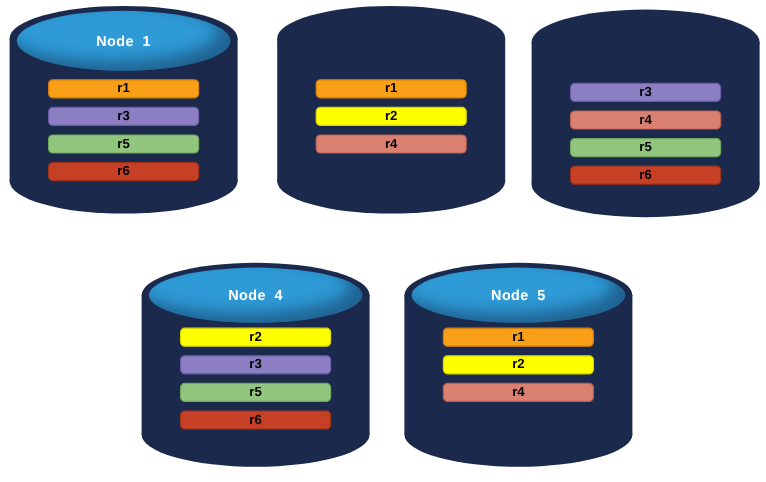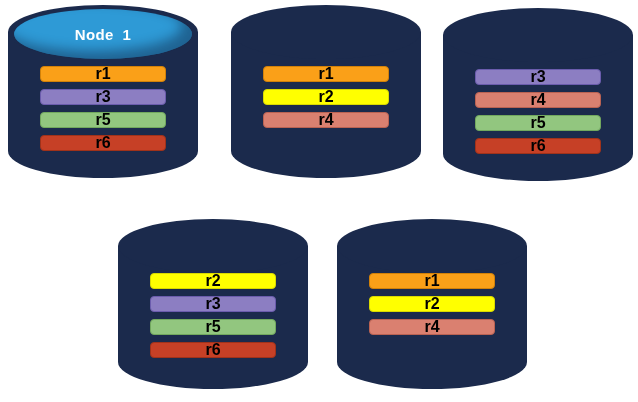--- a/index.html
+++ b/index.html
@@ -26,36 +26,36 @@
   .cyl-face{
     position:absolute;left:6px;right:6px;top:4px;height:50px;
     border-radius:50%;background:var(--face);
     box-shadow:inset -10px -8px 12px rgba(10,18,45,0.40);
     display:flex;align-items:center;justify-content:center;
   }
   .node-4 .cyl-face,.node-5 .cyl-face{height:46px;}
 
   .node-title{
     color:var(--titlecolor);
-    font-weight:bold;font-size:15px;
+    font-weight:bold;font-size:12px;
     letter-spacing:.3px;white-space:pre;
     text-align:center;
   }
 
   
   .rows{
     position:absolute;left:0;right:0;top:61px;
     display:flex;flex-direction:column;align-items:center;gap:7px;
   }
   .node-4 .rows,.node-5 .rows{top:54px;}
   .row-bar{
     width:126px;height:16px;box-sizing:border-box;
     border-radius:4px;border:1px solid transparent;
     display:flex;align-items:center;justify-content:center;
-    font-weight:bold;font-size:16px;line-height:1;
+    font-weight:bold;font-size:11px;line-height:1;
     color:var(--rowtext);
   }
 </style>
 </head>
 <body>
 
 <div id="diagram" style="background: rgb(255, 255, 255); --navy: #1B2A4C; --face: #2E9AD6; --titlecolor: #FFFFFF; --rowtext: #000000;">
     <div class="node node-1">
       <div class="cyl-bottom"></div>
       <div class="cyl-body"></div>
@@ -88,30 +88,36 @@
         <div class="row-bar" style="background: rgb(140, 126, 194); border-color: rgb(107, 92, 173);">r3</div>
         <div class="row-bar" style="background: rgb(218, 128, 112); border-color: rgb(186, 98, 82);">r4</div>
         <div class="row-bar" style="background: rgb(146, 198, 127); border-color: rgb(114, 168, 94);">r5</div>
         <div class="row-bar" style="background: rgb(198, 64, 38); border-color: rgb(160, 50, 26);">r6</div>
       </div>
     </div>
     <div class="node node-4">
       <div class="cyl-bottom"></div>
       <div class="cyl-body"></div>
       <div class="cyl-top"></div>
+      <div class="cyl-face">
+        <div class="node-title">Node  4</div>
+      </div>
       <div class="rows">
         <div class="row-bar" style="background: rgb(255, 255, 0); border-color: rgb(217, 217, 0);">r2</div>
         <div class="row-bar" style="background: rgb(140, 126, 194); border-color: rgb(107, 92, 173);">r3</div>
         <div class="row-bar" style="background: rgb(146, 198, 127); border-color: rgb(114, 168, 94);">r5</div>
         <div class="row-bar" style="background: rgb(198, 64, 38); border-color: rgb(160, 50, 26);">r6</div>
       </div>
     </div>
     <div class="node node-5">
       <div class="cyl-bottom"></div>
       <div class="cyl-body"></div>
       <div class="cyl-top"></div>
+      <div class="cyl-face">
+        <div class="node-title">Node  5</div>
+      </div>
       <div class="rows">
         <div class="row-bar" style="background: rgb(250, 160, 24); border-color: rgb(210, 129, 8);">r1</div>
         <div class="row-bar" style="background: rgb(255, 255, 0); border-color: rgb(217, 217, 0);">r2</div>
         <div class="row-bar" style="background: rgb(218, 128, 112); border-color: rgb(186, 98, 82);">r4</div>
       </div>
     </div>
   </div>
 
 </body></html>

